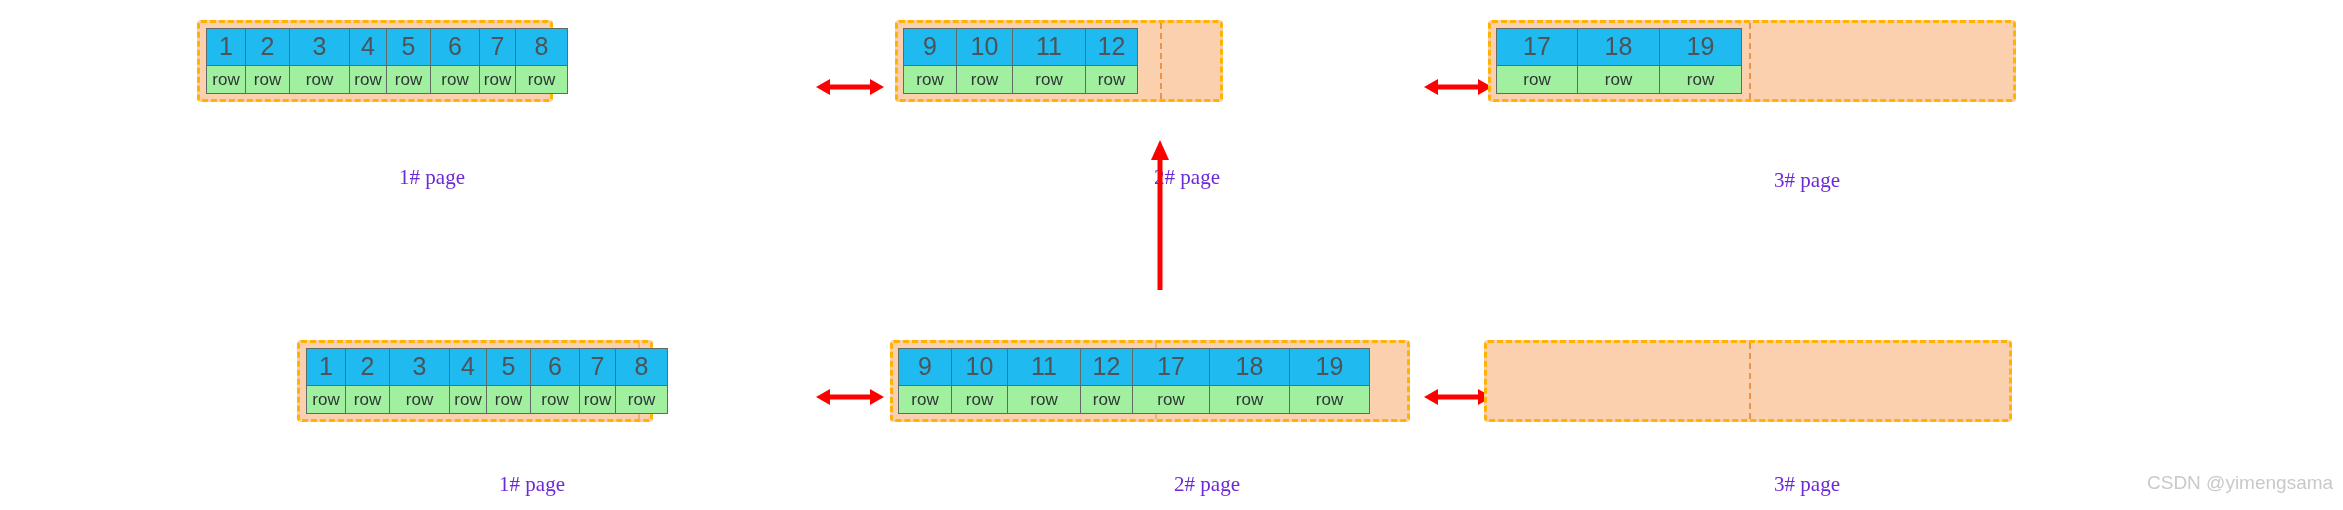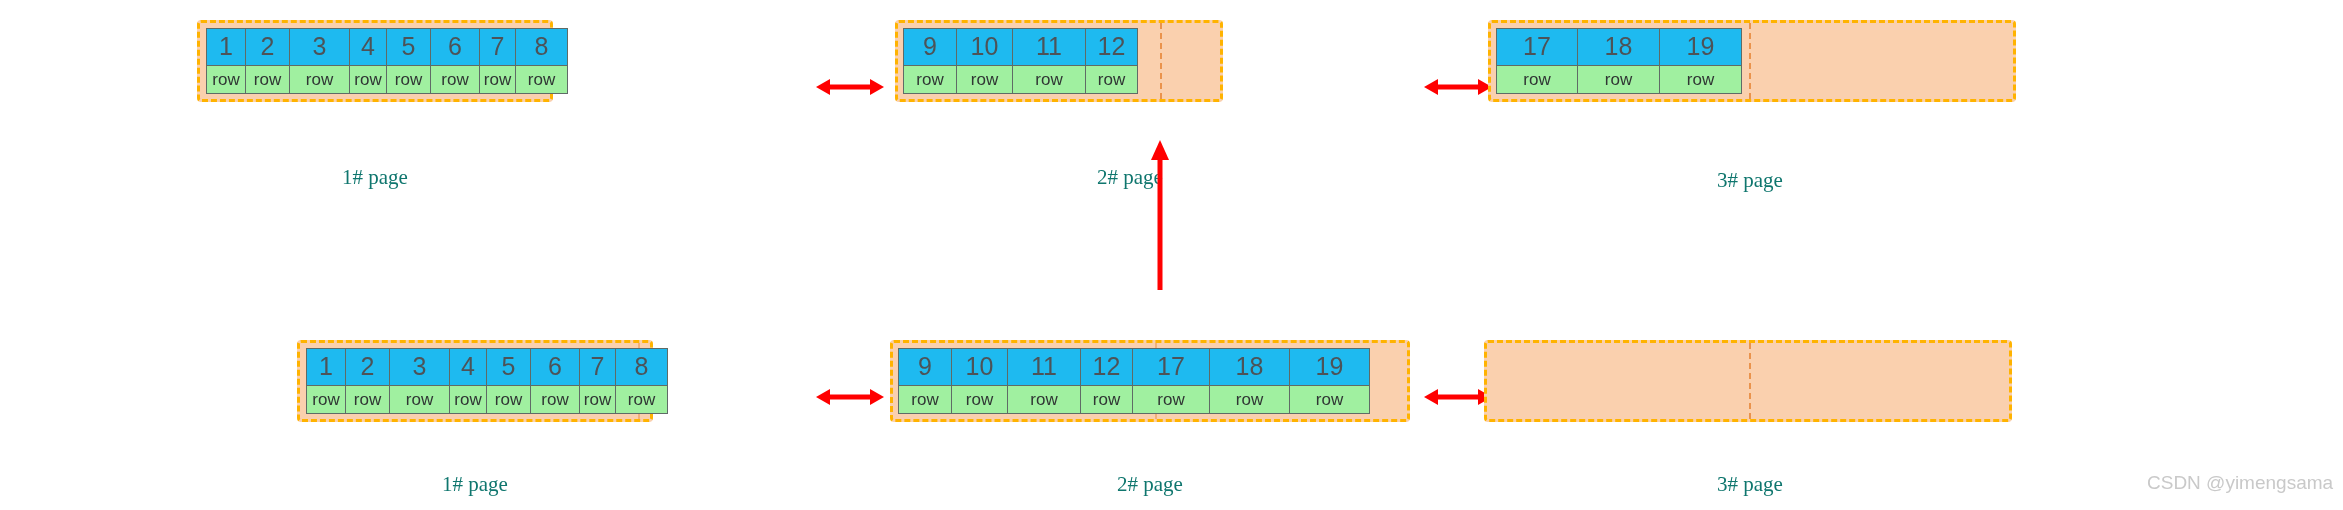--- a/index.html
+++ b/index.html
@@ -57,25 +57,25 @@
     color:#303634;
     font-size:17px;
     line-height:1;
     display:flex;align-items:center;justify-content:center;
     box-sizing:border-box;
   }
 
   
   .page-label{
     position:absolute;
-    color:#0f766e;
+    color:#6d28d9;
     font-family:"Liberation Serif", serif;
     font-size:21px;
     white-space:nowrap;
-    text-align:center;
+    text-align:right;
   }
 
   
   .h-arrow{position:absolute;}
   .h-arrow svg{display:block;}
 
   
   .v-arrow{position:absolute;}
   .v-arrow svg{display:block;}
 

